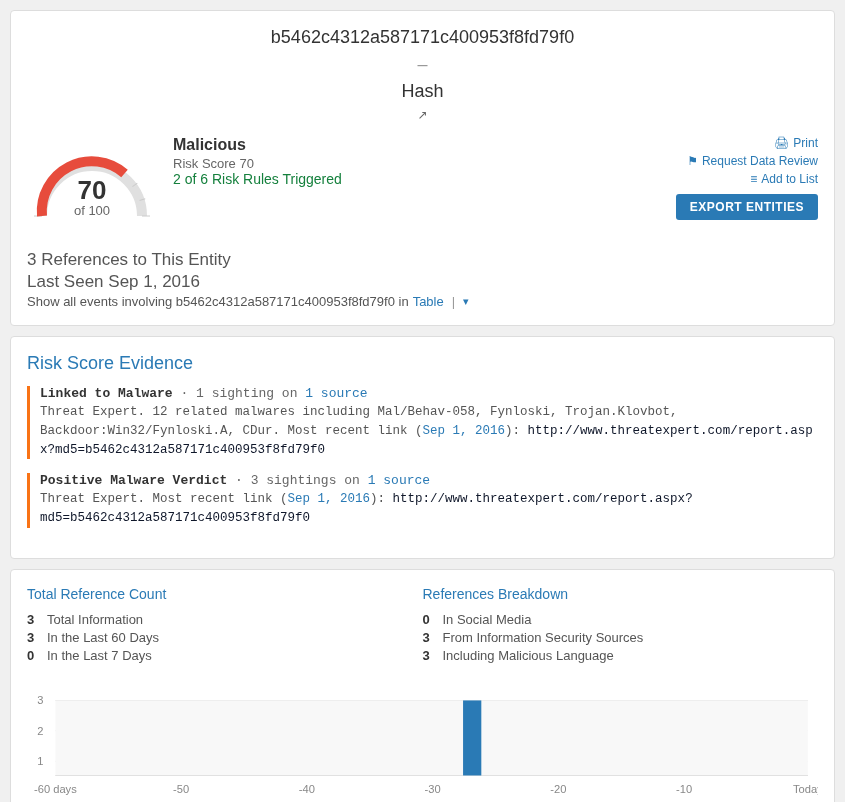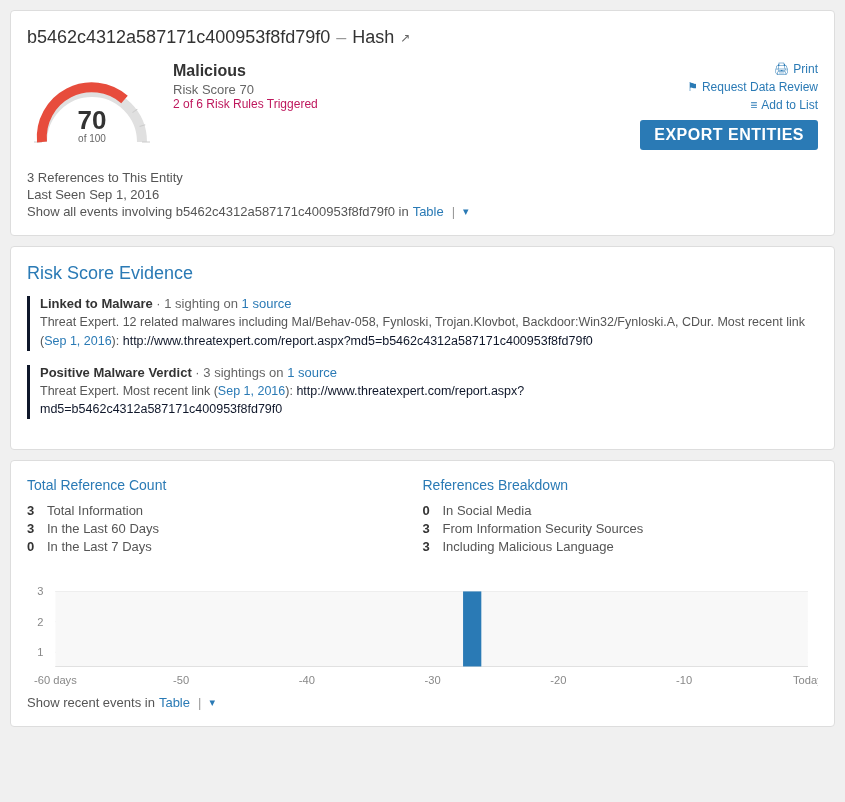--- a/index.html
+++ b/index.html
@@ -19,20 +19,21 @@
     }
     
     .hash-title {
       font-size: 18px;
       font-weight: 300;
       color: #333;
       margin-bottom: 14px;
       display: flex;
       align-items: center;
       gap: 6px;
+      flex-direction: column;
     }
     .hash-title .hash-text {
       color: #333;
       font-weight: 400;
     }
     .hash-title .dash-label {
       color: #999;
       font-weight: 300;
     }
     .external-link-icon {
@@ -61,41 +62,41 @@
       transform: translateX(-50%);
       text-align: center;
     }
     .gauge-score .score-num {
       font-size: 26px;
       font-weight: bold;
       color: #333;
       line-height: 1;
     }
     .gauge-score .score-of {
-      font-size: 10px;
+      font-size: 13px;
       color: #666;
       display: block;
     }
     .risk-info {
       margin-left: 16px;
       flex: 1;
     }
     .risk-label {
       font-size: 16px;
       font-weight: bold;
       color: #333;
       margin-bottom: 2px;
     }
     .risk-score-line {
       color: #666;
       font-size: 13px;
     }
     .risk-rules {
-      color: #be185d;
-      font-size: 12px;
+      color: #15803d;
+      font-size: 14px;
     }
     .actions-area {
       margin-left: auto;
       display: flex;
       flex-direction: column;
       align-items: flex-end;
       gap: 4px;
     }
     .action-link {
       color: #2a7ab5;
@@ -105,29 +106,29 @@
       align-items: center;
       gap: 4px;
       text-decoration: none;
     }
     .export-btn {
       background: #2a7ab5;
       color: #fff;
       border: none;
       padding: 6px 14px;
       border-radius: 3px;
-      font-size: 16px;
+      font-size: 12px;
       font-weight: bold;
       cursor: pointer;
       margin-top: 4px;
       letter-spacing: 0.5px;
     }
     .entity-meta {
-      margin-top: 18px;
-      font-size: 13px;
+      margin-top: 24px;
+      font-size: 17px;
       color: #555;
     }
     .entity-meta .meta-line { margin-bottom: 2px; }
     .show-events-line {
       font-size: 13px;
       color: #555;
       display: flex;
       align-items: center;
       gap: 4px;
     }
@@ -142,23 +143,24 @@
       cursor: pointer;
     }
     
     .section-title {
       font-size: 18px;
       color: #2a7ab5;
       margin-bottom: 12px;
       font-weight: 400;
     }
     .evidence-item {
-      border-left: 3px solid #0f172a;
+      border-left: 3px solid #f97316;
       padding-left: 10px;
       margin-bottom: 14px;
+      font-family: Liberation Mono, monospace;
     }
     .evidence-title {
       font-weight: bold;
       color: #333;
     }
     .evidence-dot { color: #666; }
     .evidence-body {
       color: #555;
       font-size: 12.5px;
       margin-top: 2px;

